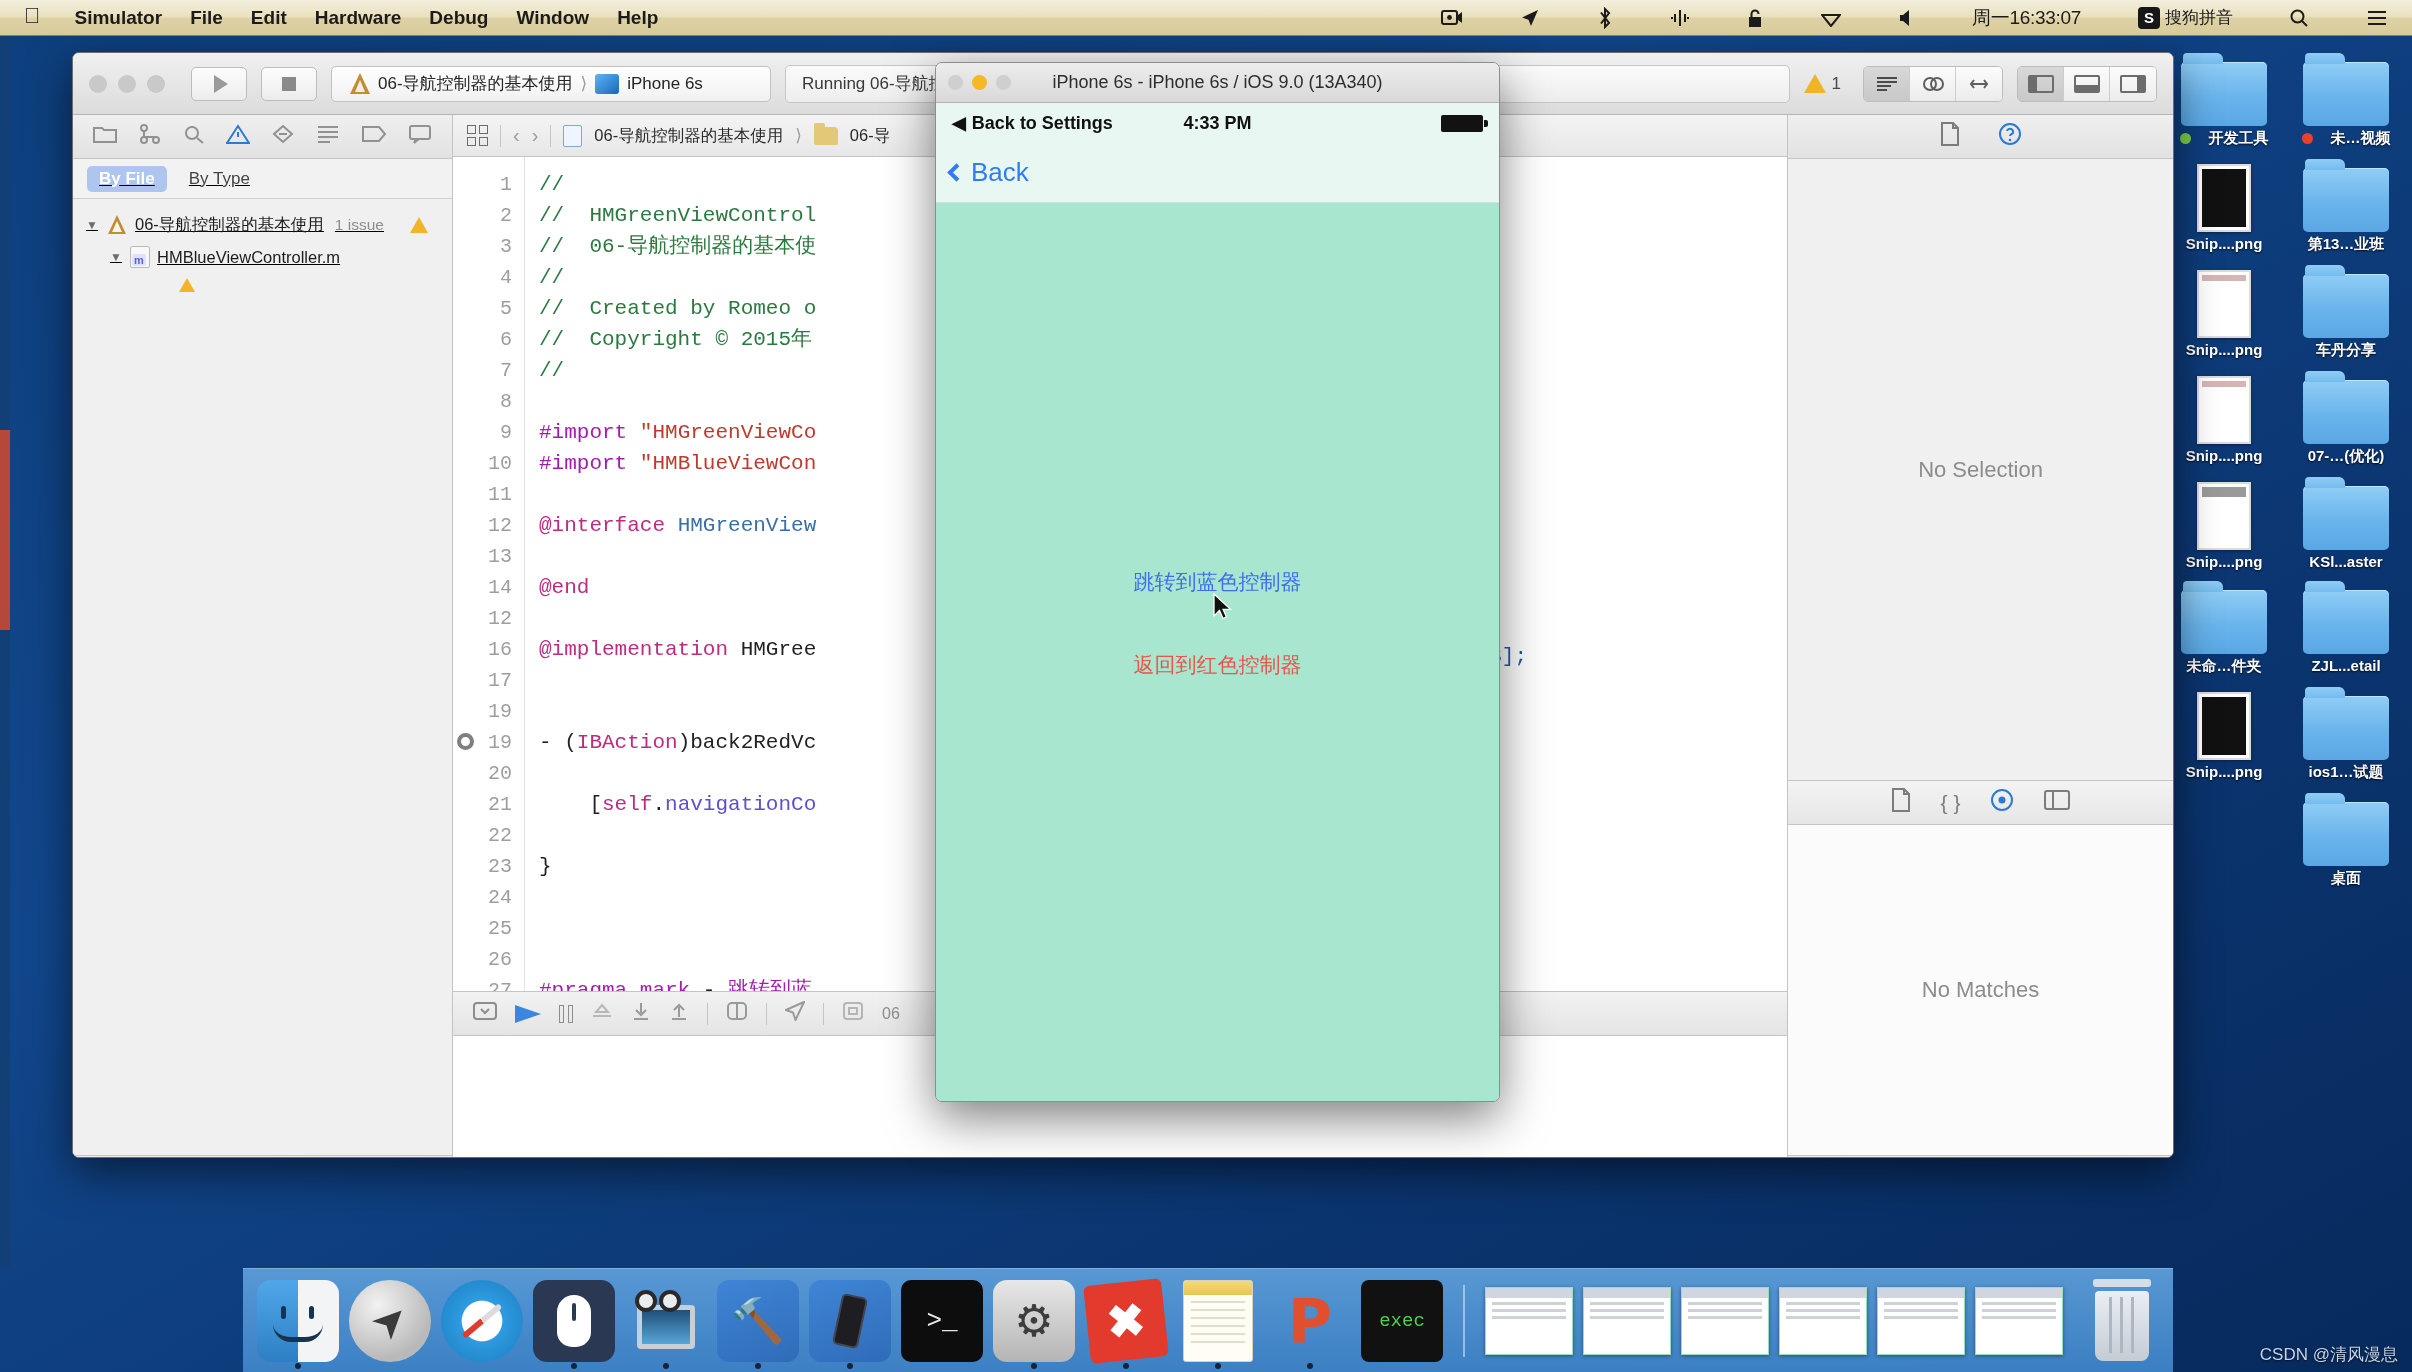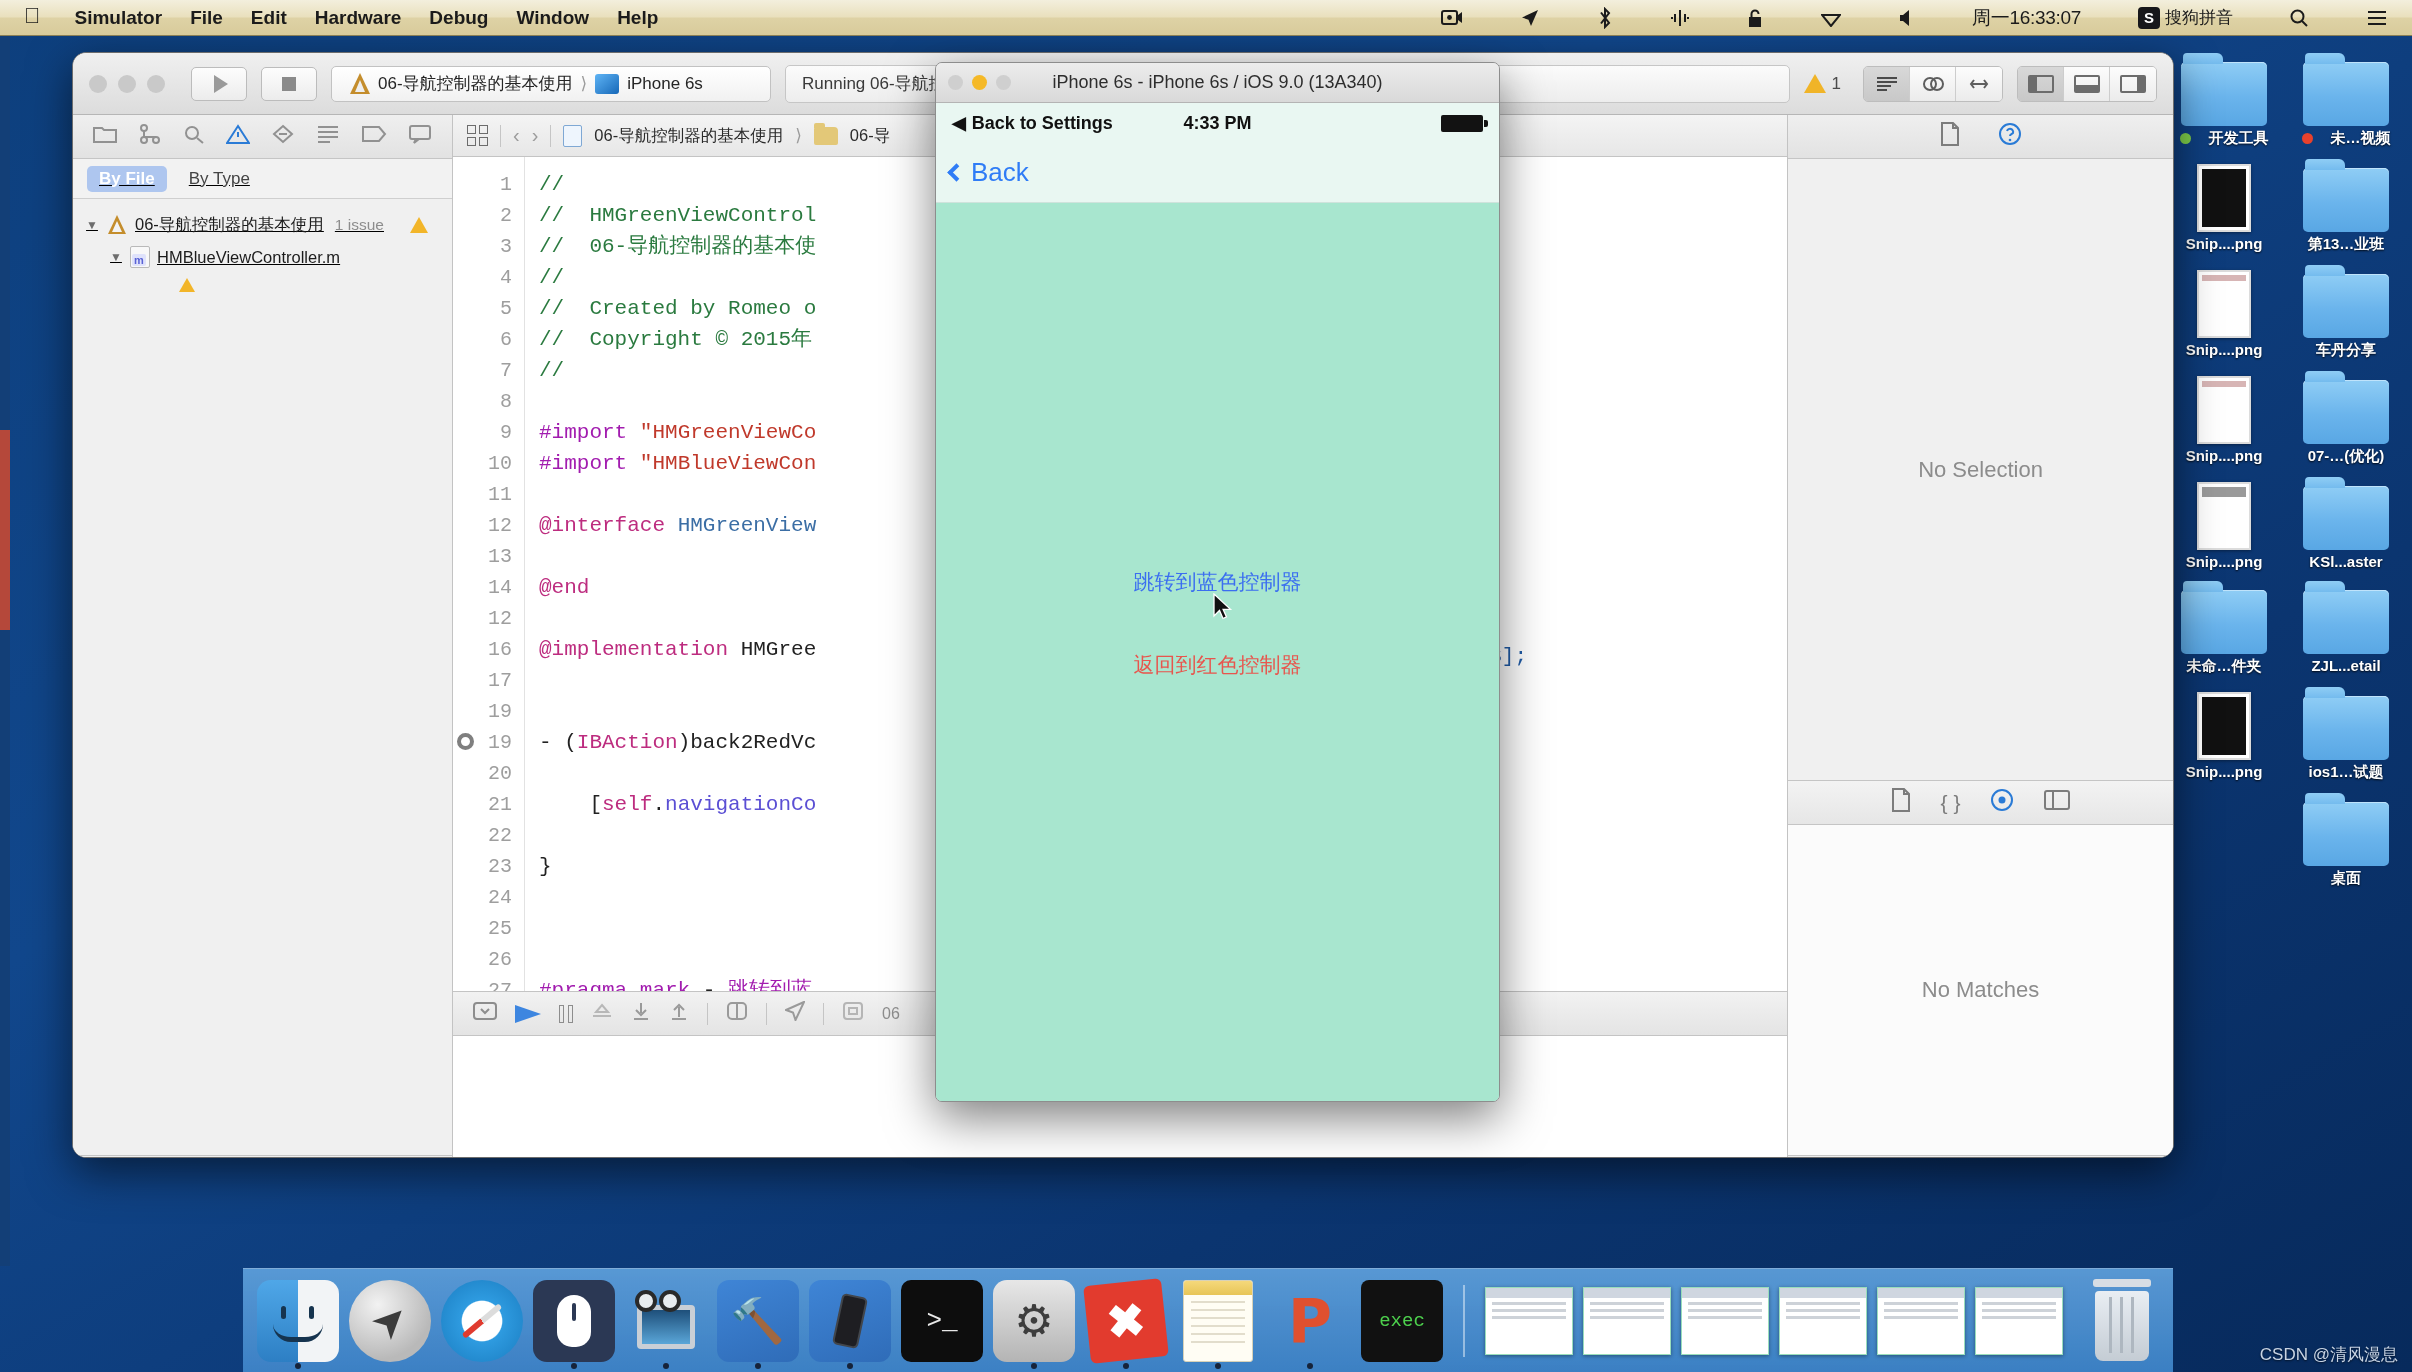--- a/index.html
+++ b/index.html
@@ -39,21 +39,21 @@
   .sogou-badge {
     display: inline-block; width: 22px; height: 22px; border-radius: 4px;
     background: #17171a; color: #fff; font-size: 15px; font-weight: bold;
     text-align: center; line-height: 22px; margin-right: 5px;
   }
   .mb-sogou { display: flex; align-items: center; padding: 0 9px; font-size: 17px;}
 
   
   .xcode {
     position: absolute; left: 72px; top: 52px; width: 2102px; height: 1106px;
-    background: #e8e8e8; border: 1px solid #6d6d6d; border-radius: 14px;
+    background: #e8e8e8; border: 1px solid #6d6d6d; border-radius: 7px;
     box-shadow: 0 14px 44px rgba(0,0,0,.55);
     overflow: hidden; z-index: 100;
   }
   .xc-toolbar {
     height: 62px; display: flex; align-items: center; gap: 14px;
     padding: 0 16px;
     background: linear-gradient(180deg,#f0f0f0 0%, #dcdcdc 100%);
     border-bottom: 1px solid #b6b6b6;
   }
   .tl { display: flex; gap: 11px; padding-right: 12px; }

